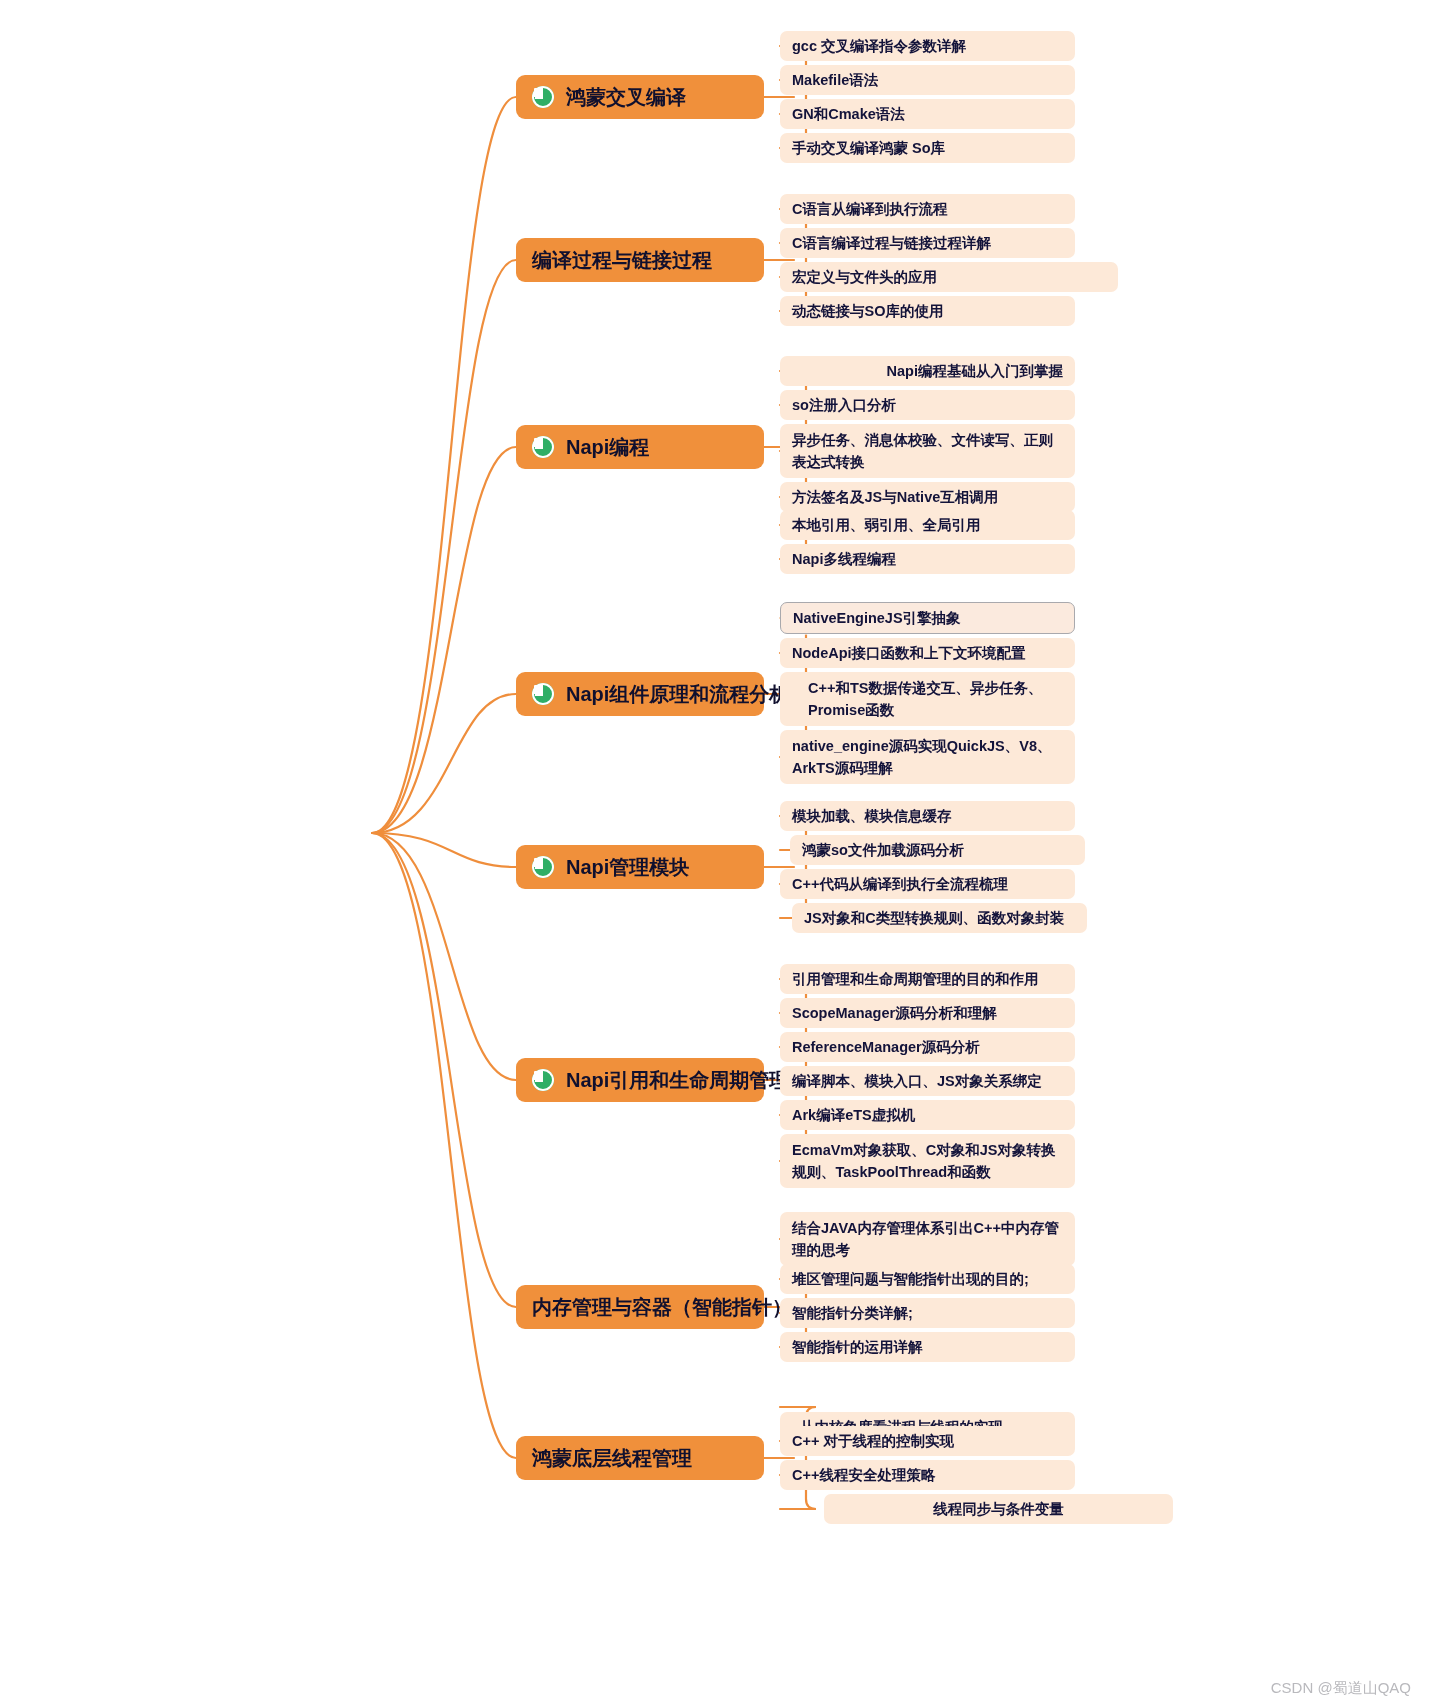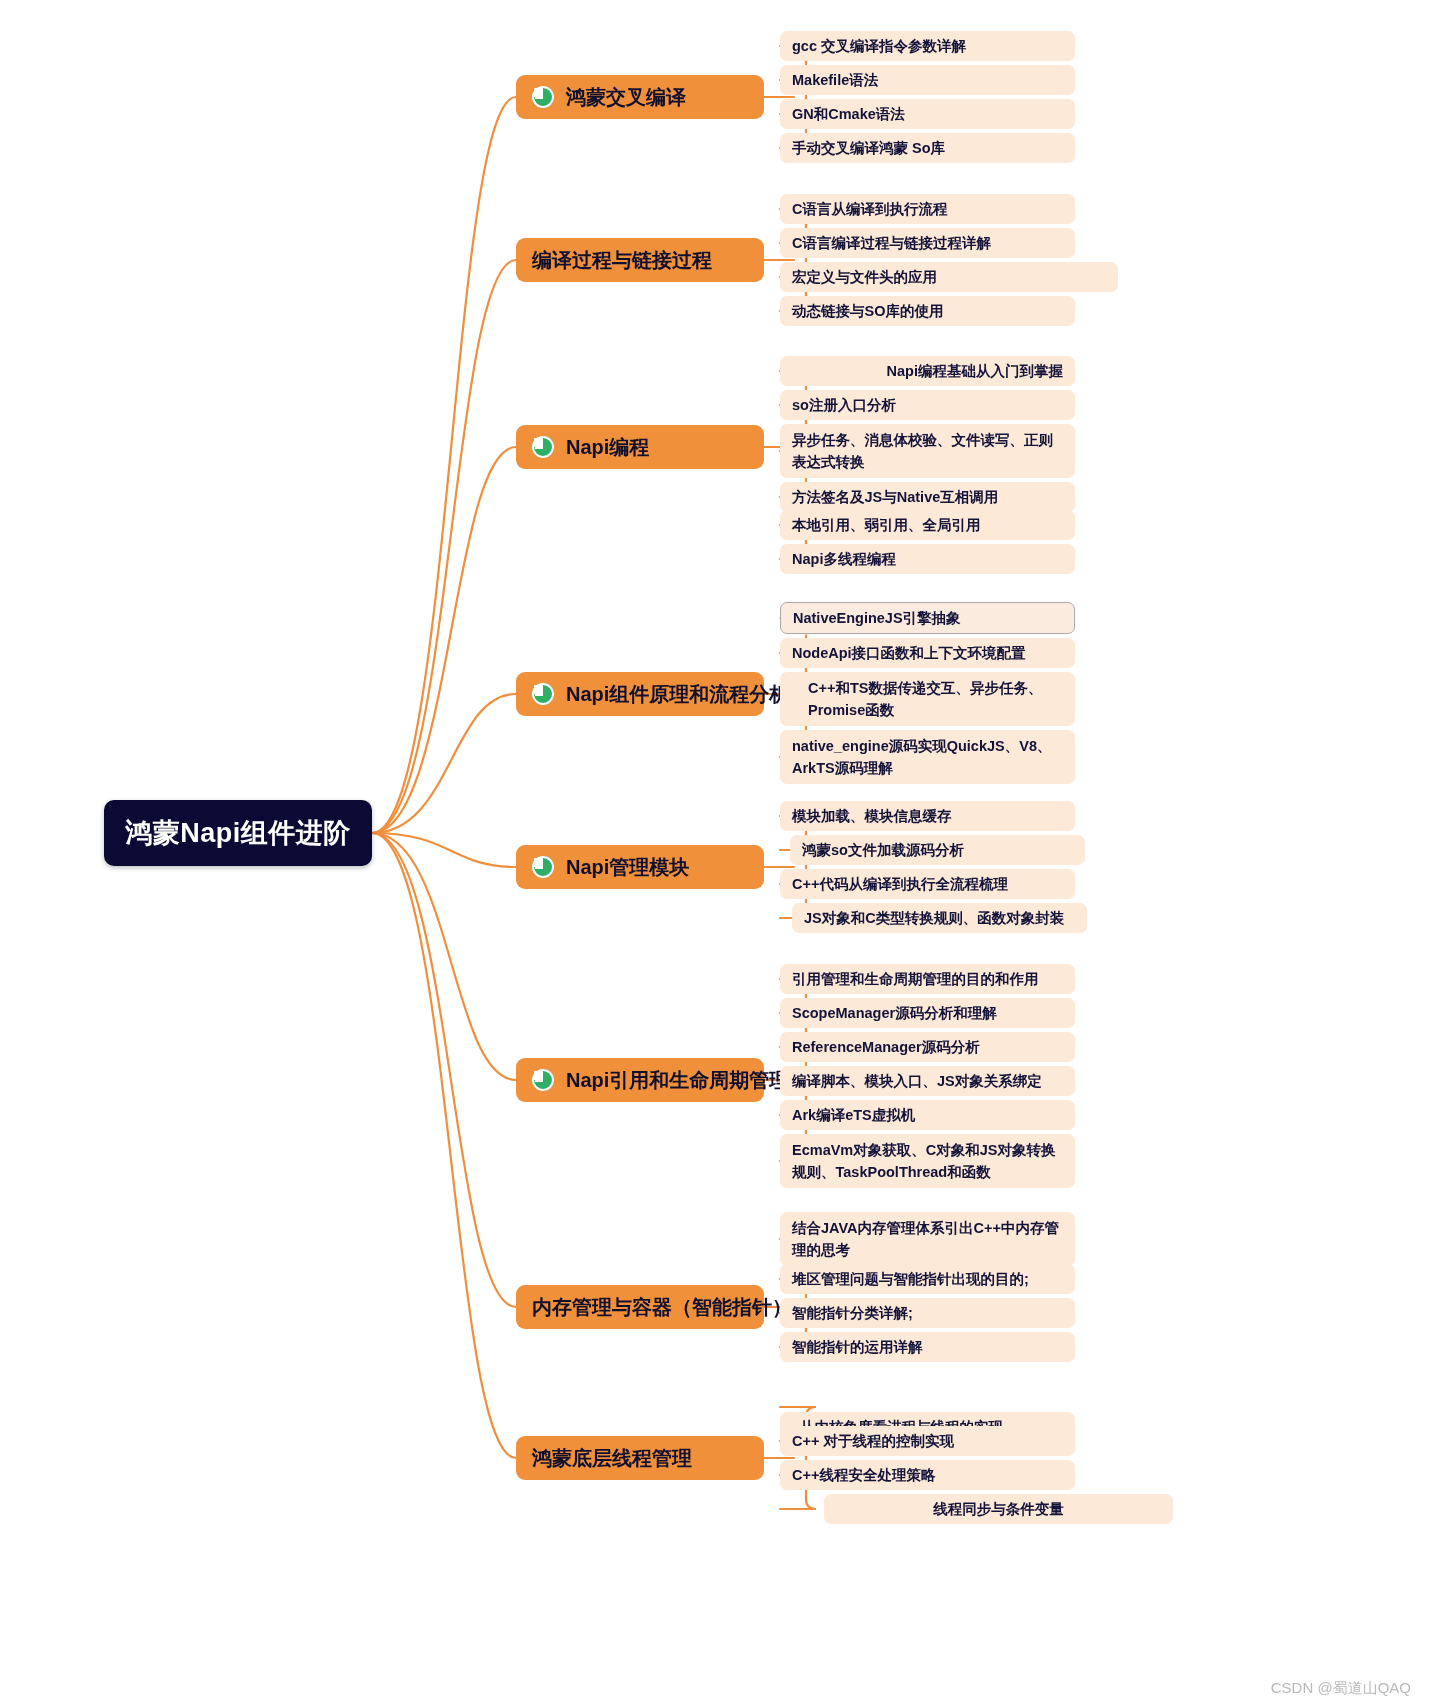--- a/index.html
+++ b/index.html
@@ -166,23 +166,20 @@
       <path d="M 806 1313 H 780" fill="none" stroke="#ef8e3c" stroke-width="2.2" stroke-linecap="round"></path>
       <path d="M 372 833 C 451.2 833, 451.2 1458, 516 1458" fill="none" stroke="#ef8e3c" stroke-width="2.2" stroke-linecap="round"></path>
       <path d="M 764 1458 H 794" fill="none" stroke="#ef8e3c" stroke-width="2.2" stroke-linecap="round"></path>
       <path d="M 806 1417 V 1499" fill="none" stroke="#ef8e3c" stroke-width="2.2" stroke-linecap="round"></path>
       <path d="M 806 1417 Q 806 1407, 816 1407 H 780" fill="none" stroke="#ef8e3c" stroke-width="2.2" stroke-linecap="round"></path>
       <path d="M 806 1499 Q 806 1509, 816 1509 H 780" fill="none" stroke="#ef8e3c" stroke-width="2.2" stroke-linecap="round"></path>
       <path d="M 806 1441 H 780" fill="none" stroke="#ef8e3c" stroke-width="2.2" stroke-linecap="round"></path>
       <path d="M 806 1475 H 780" fill="none" stroke="#ef8e3c" stroke-width="2.2" stroke-linecap="round"></path>
     </svg>
 
-  <div class="root-node">
-    <span class="root-label">鸿蒙Napi组件进阶</span>
-  </div>
 
   <div id="branch-layer">
       <div class="branch-node" style="left: 516px; top: 75px; width: 248px;">
         <span class="pie-icon"></span>
         <span class="branch-label">鸿蒙交叉编译</span>
       </div>
       <div class="branch-node" style="left: 516px; top: 238px; width: 248px;">
         <span class="branch-label">编译过程与链接过程</span>
       </div>
       <div class="branch-node" style="left: 516px; top: 425px; width: 248px;">

